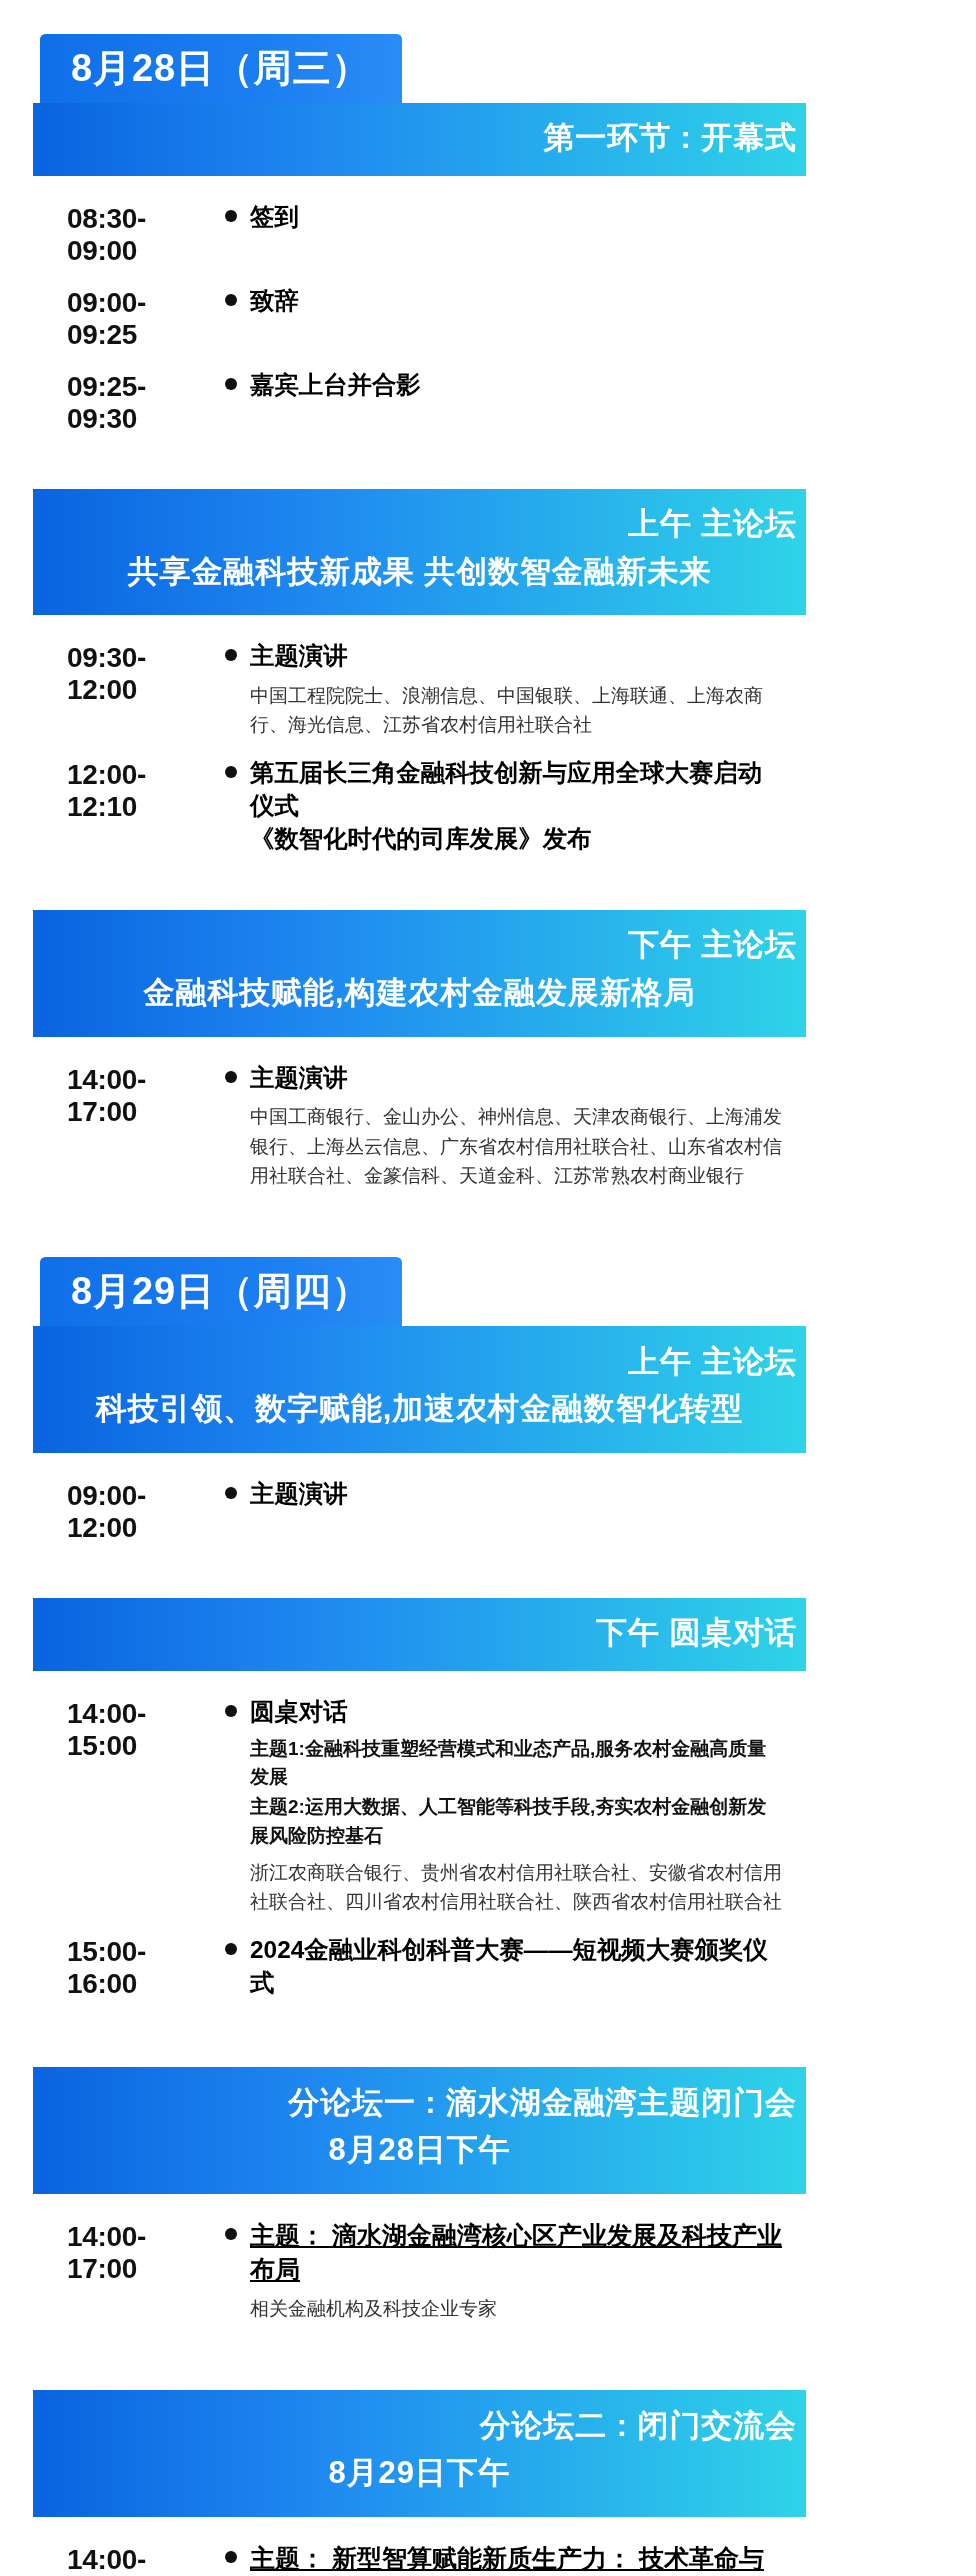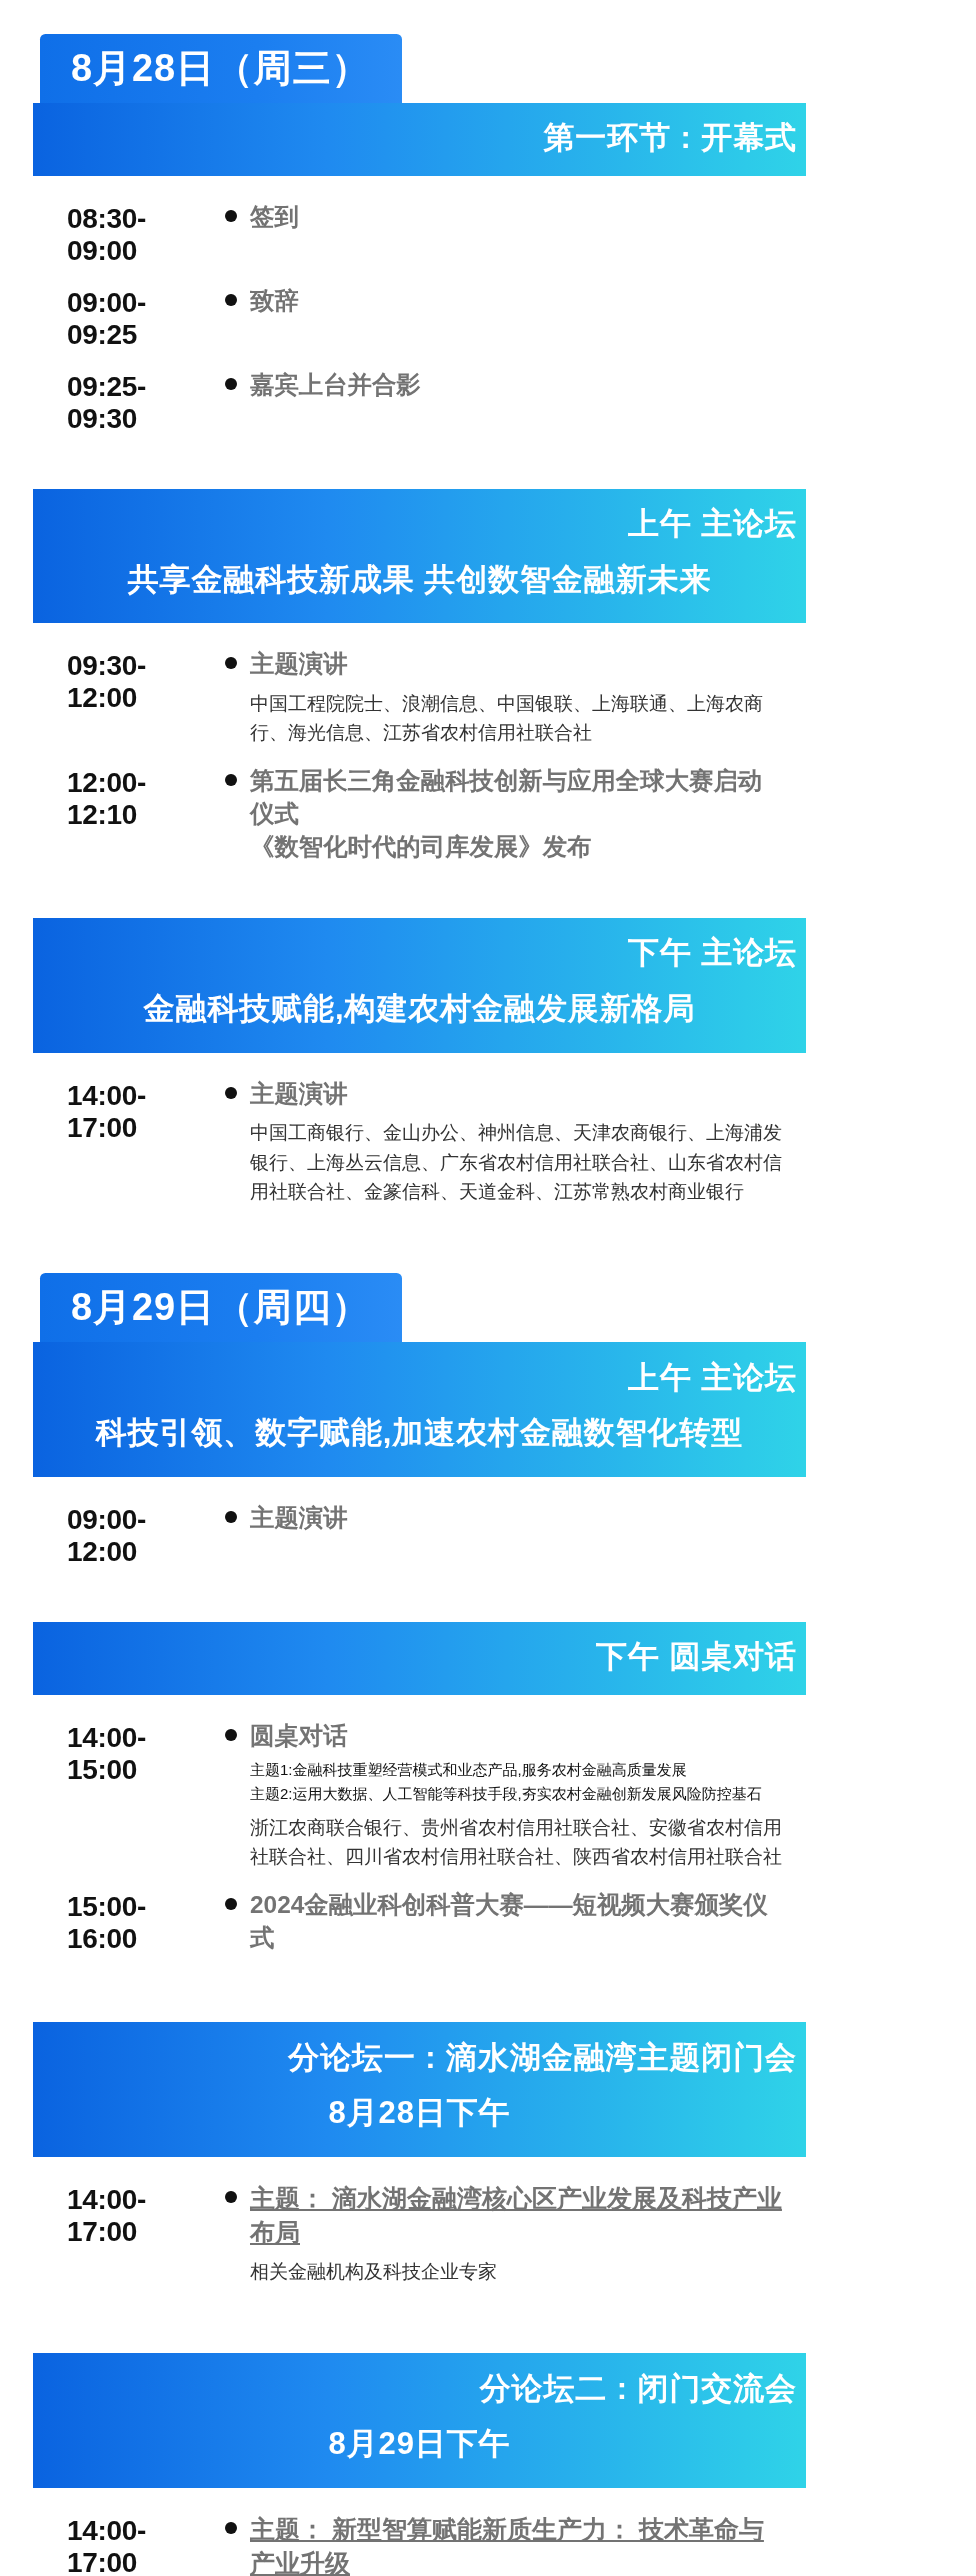--- a/index.html
+++ b/index.html
@@ -44,21 +44,21 @@
     font-weight: 700;
     letter-spacing: 0.9px;
     line-height: 1.25;
     text-align: right;
   }
   .band-sub {
     font-size: 31px;
     font-weight: 700;
     letter-spacing: 0.9px;
     line-height: 1.5;
-    margin-top: 13px;
+    margin-top: 5px;
   }
   .band.tall { padding: 16.3px 9px 20px 9px; }
 
   
   .agenda {
     margin: 0 33px;
     padding: 16.3px 0 9px 0;
     position: relative;
   }
   .row {
@@ -90,33 +90,33 @@
     width: 11.8px;
     height: 11.8px;
     border-radius: 50%;
     background: #111111;
     display: block;
   }
   .content { flex: 1; padding-right: 23.5px; }
   .c-title {
     font-size: 24.4px;
     font-weight: 700;
-    color: #737373;
+    color: #000000;
     line-height: 1.35;
   }
   .c-title.lg { font-size: 25px; text-decoration: underline; }
   .c-desc {
     font-size: 19px;
     color: #333333;
     line-height: 1.55;
     margin-top: 7.2px;
   }
   .c-bold-line {
-    font-size: 15px;
-    font-weight: 400;
+    font-size: 19px;
+    font-weight: 700;
     color: #111111;
     line-height: 1.5;
     margin-top: 5.4px;
   }
   .spacer-md { height: 36px; }
   .spacer-lg { height: 49px; }
 </style>
 </head>
 <body>
 

